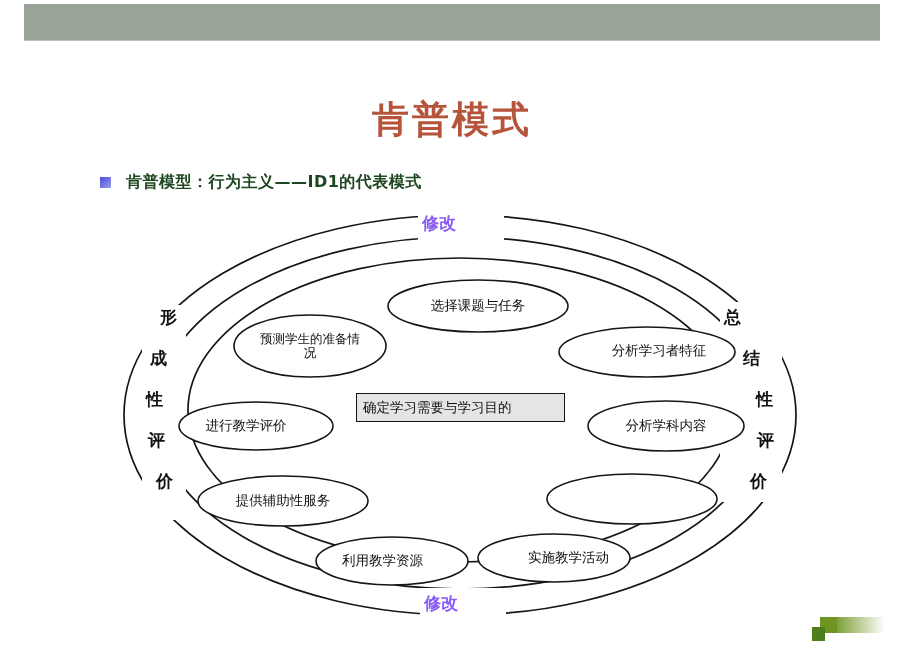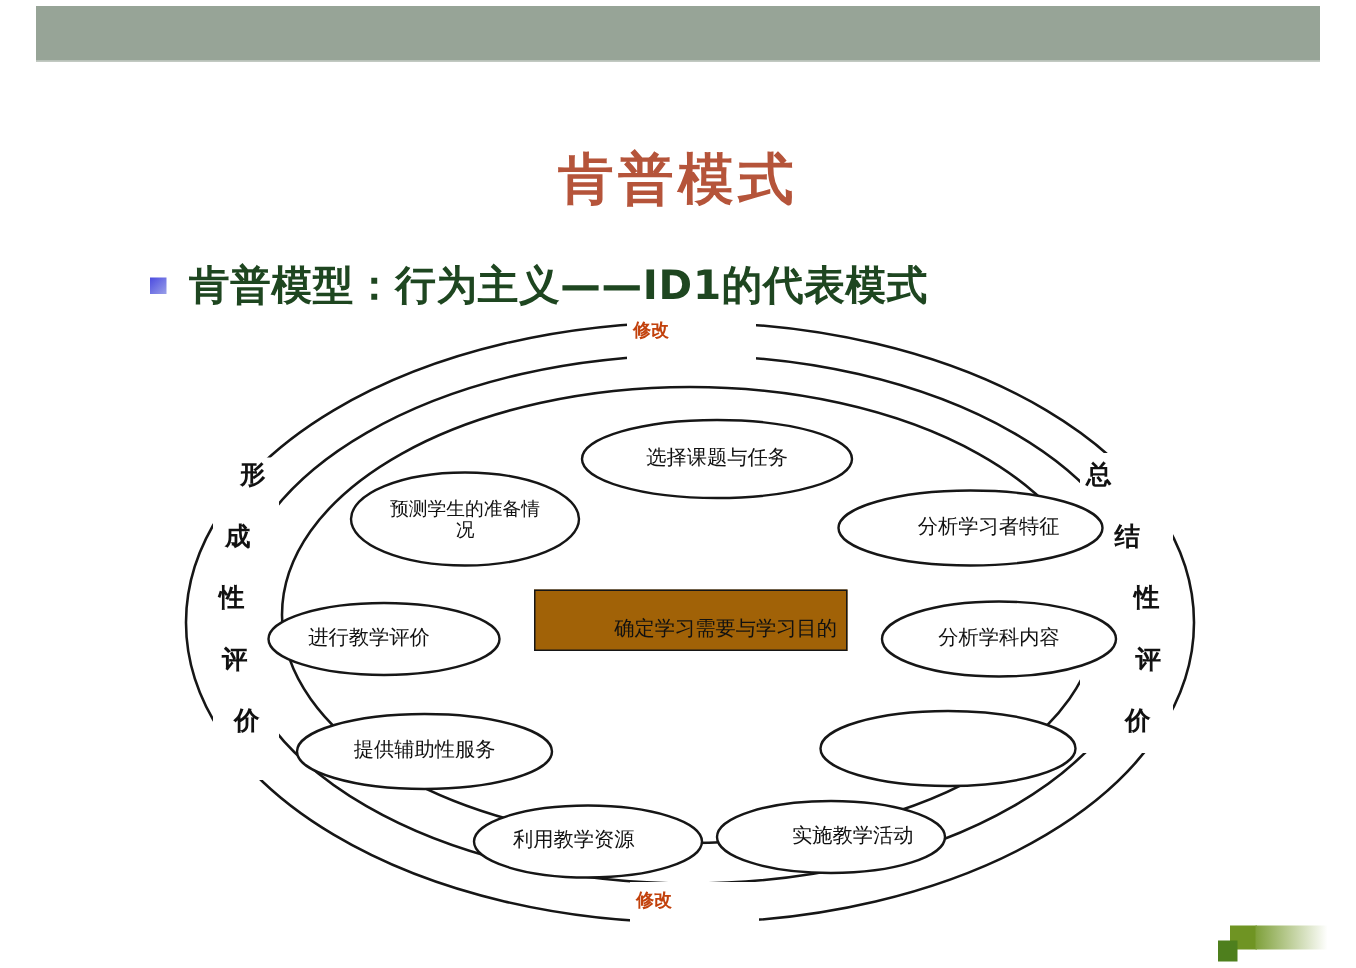--- a/index.html
+++ b/index.html
@@ -81,21 +81,21 @@
   }
   .bullet-marker {
     width: 11px;
     height: 11px;
     background: linear-gradient(135deg, #4b4be0 0%, #9aa0e8 100%);
     margin-right: 15px;
     flex: none;
   }
   .bullet-text {
     font-family: "DejaVu Sans", "Liberation Sans", sans-serif;
-    font-size: 27px;
+    font-size: 16px;
     font-weight: bold;
     color: #1e4620;
     letter-spacing: 0.5px;
     white-space: nowrap;
   }
 
   
   .diagram {
     position: absolute;
     left: 120px;
@@ -120,36 +120,36 @@
     line-height: 1.12;
     white-space: nowrap;
   }
   .ellipse-label { font-size: 13.5px; }
   .ellipse-label.two-line { white-space: normal; font-size: 12.5px; width: 100px; }
 
   .center-box {
     position: absolute;
     box-sizing: border-box;
     border: 1.6px solid #161616;
-    background: #a16207;
-    padding: 16px 6px 5px 6px;
+    background: #e5e5e5;
+    padding: 4px 6px 5px 6px;
     font-family: "DejaVu Sans", "Liberation Sans", sans-serif;
     font-size: 13.5px;
     color: #111111;
     line-height: 1.35;
-    text-align: right;
+    text-align: left;
     white-space: nowrap;
   }
 
   .ring-word {
     position: absolute;
     font-family: Liberation Sans, sans-serif;
-    font-size: 12px;
-    font-weight: bold;
-    color: #c2410c;
+    font-size: 17px;
+    font-weight: bold;
+    color: #8b5cf6;
     white-space: nowrap;
   }
   .ring-char {
     position: absolute;
     font-family: "DejaVu Sans", "Liberation Sans", sans-serif;
     font-size: 17px;
     font-weight: bold;
     color: #111111;
     line-height: 1;
   }
@@ -214,21 +214,21 @@
   <div class="ring-char" style="left:630px; top:263px;">价</div>
 
   <div class="center-box" style="left:236px; top:183px; width:209px;">
     <div>确定学习需要与学习目的</div>
   </div>
 
   <div class="node ellipse-label" style="left:268px; top:84px; width:180px; height:24px;">选择课题与任务</div>
 
   <div class="node ellipse-label two-line" style="left:140px; top:114px; height:44px;">预测学生的准备情况</div>
 
-  <div class="node ellipse-label" style="left:439px; top:130px; width:200px; height:24px;">分析学习者特征</div>
+  <div class="node ellipse-label" style="left:439px; top:130px; width:200px; height:24px;font-family:Liberation Mono, monospace;">分析学习者特征</div>
 
   <div class="node ellipse-label" style="left:59px;  top:204px; width:134px; height:24px;">进行教学评价</div>
 
   <div class="node ellipse-label" style="left:78px;  top:279px; width:170px; height:24px;">提供辅助性服务</div>
 
   <div class="node ellipse-label" style="left:468px; top:204px; width:156px; height:24px;">分析学科内容</div>
 
 
   <div class="node ellipse-label" style="left:196px; top:339px; width:133px; height:24px;">利用教学资源</div>
 

